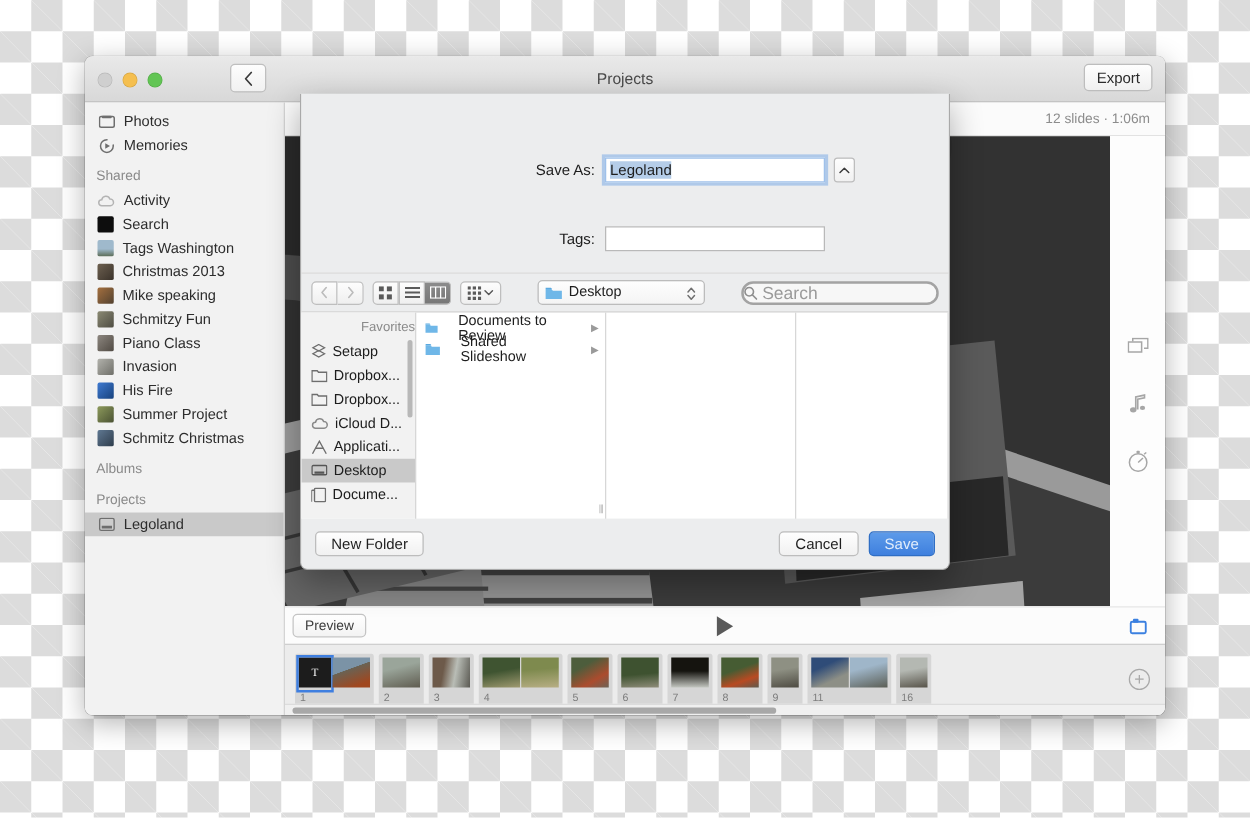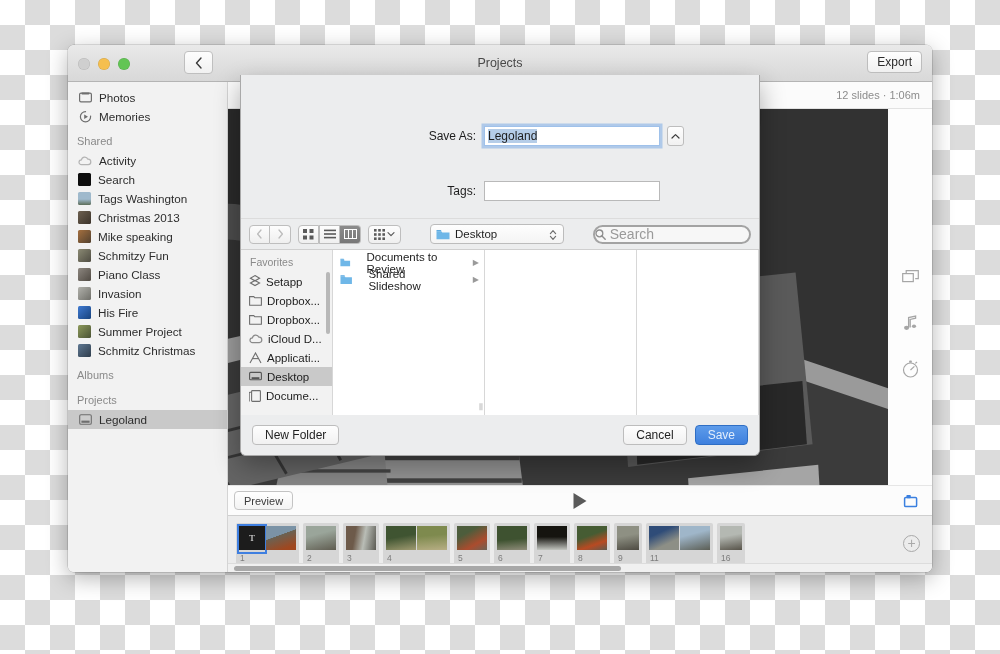--- a/index.html
+++ b/index.html
@@ -260,20 +260,21 @@
     display: flex; align-items: center; justify-content: flex-start; gap: 4px;
     font-size: 14px; color: #9a9a9a; cursor: text;
   }
 
   #browser { flex: 1; display: flex; min-height: 0; background: #fff; border-top: 1px solid #cfcfcf; }
   #fav-col {
     width: 92px; flex: 0 0 92px;
     background: #f2f2f2; border-right: 1px solid #d7d7d7;
     padding-top: 6px; font-size: 11.5px; position: relative;
     overflow: hidden;
+    text-align: right;
   }
   #fav-col .fhead { padding: 0 0 4px 9px; font-size: 10.5px; color: #8a8a8a; }
   .fav-item {
     height: 19px; display: flex; align-items: center; gap: 5px;
     padding-left: 8px; cursor: default; white-space: nowrap;
   }
   .fav-item.sel { background: #c9c9c9; }
   #fav-scroll { position: absolute; right: 2px; top: 22px; width: 4px; height: 62px; background: #b8b8b8; border-radius: 2px; }
 
   .file-col {

